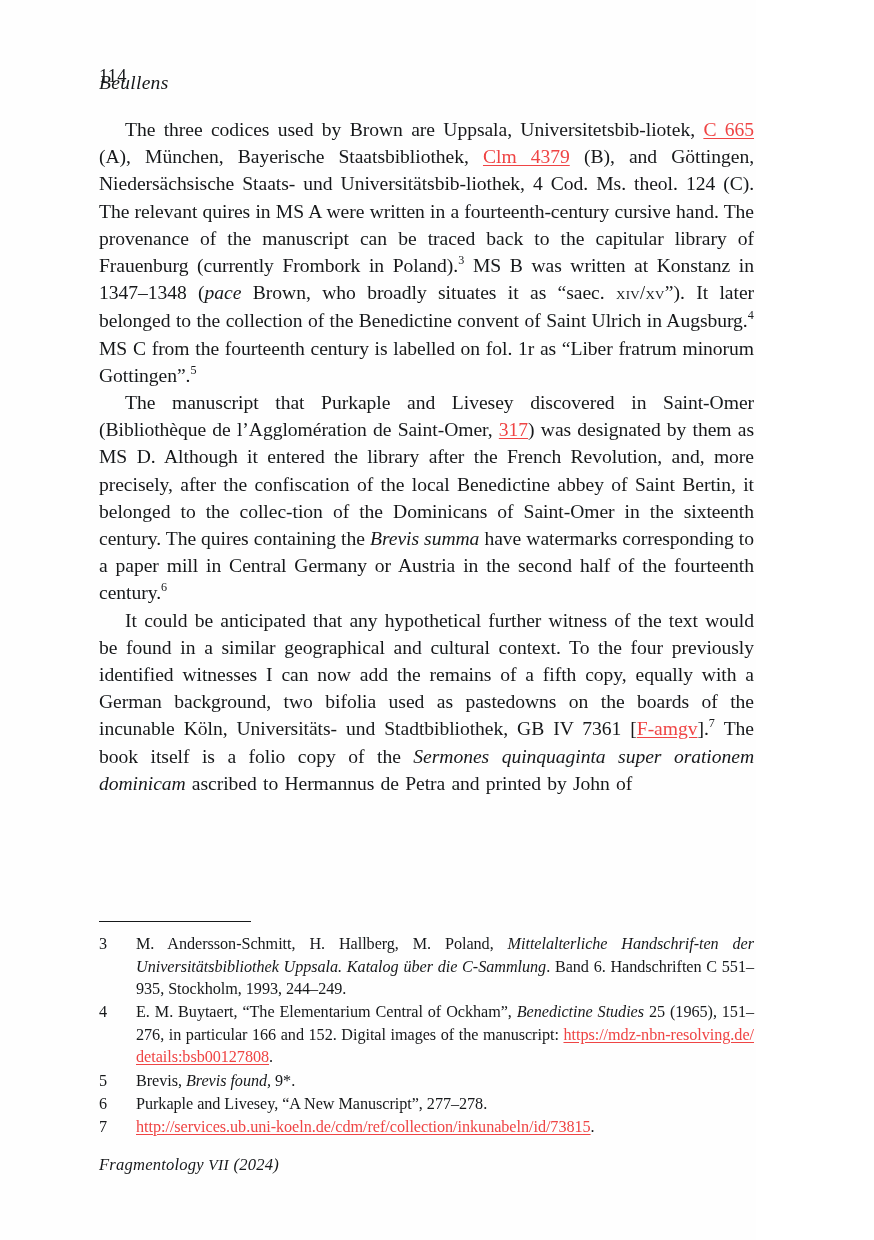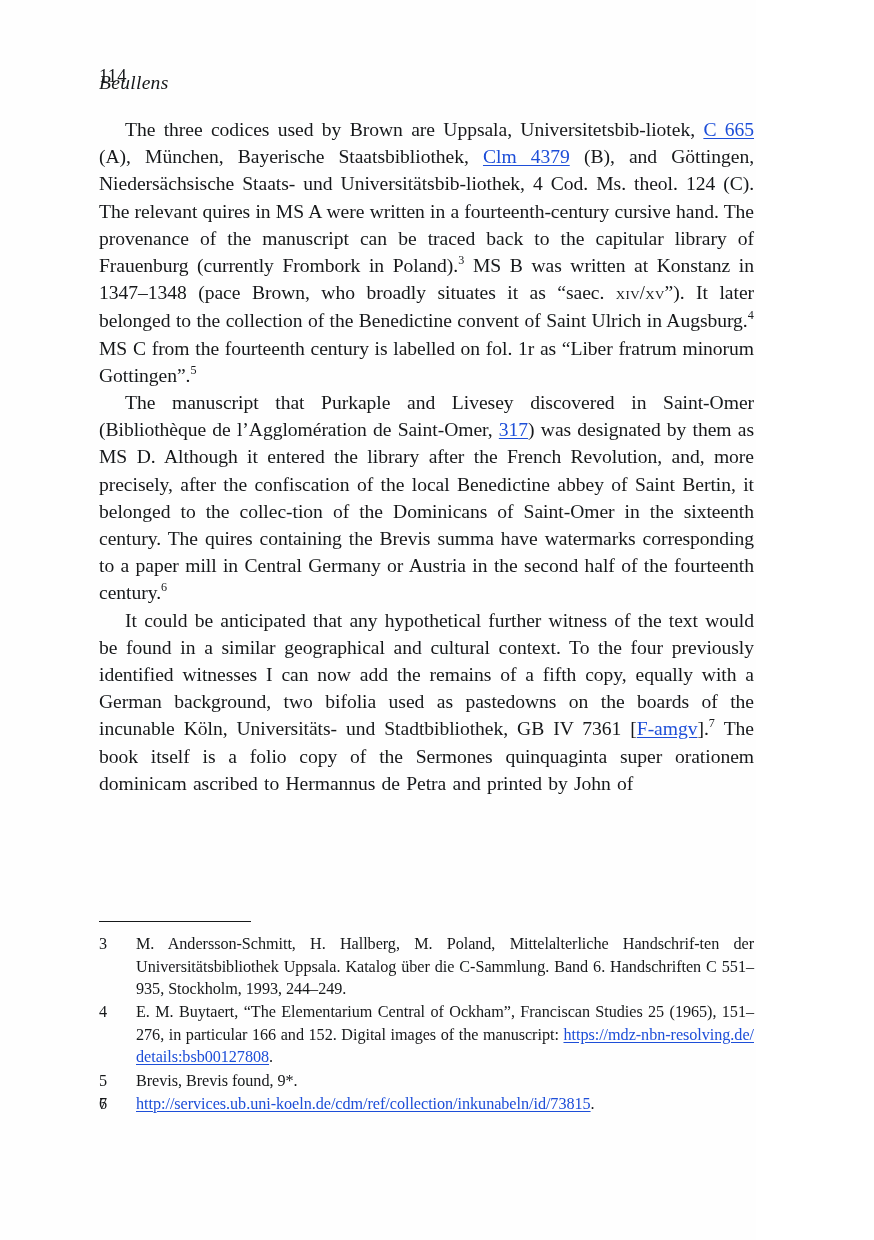--- a/index.html
+++ b/index.html
@@ -71,25 +71,25 @@
     margin-top: 0;
   }
   p.para.indent {
     text-indent: 26px;
   }
   p.loose {
     word-spacing: 1.4px;
   }
 
   a.lnk, .lnk {
-    color: #1d4ed8;
+    color: #ef4444;
     text-decoration: underline;
     text-underline-offset: 2px;
   }
-  .it { }
+  .it { font-style: italic; }
   .sc {
     font-variant: small-caps;
     font-size: 0.94em;
     letter-spacing: 0.3px;
     font-family: Liberation Serif, serif;
   }
   sup.fn {
     font-size: 0.62em;
     vertical-align: super;
     line-height: 0;
@@ -164,30 +164,32 @@
   </div>
 
   <div class="notes">
     <div class="note-rule"></div>
 
     <div class="note">
       <span class="note-num">3</span><span>M. Andersson-Schmitt, H. Hallberg, M. Poland, </span><span class="it">Mittelalterliche Handschrif-ten der Universitätsbibliothek Uppsala. Katalog über die C-Sammlung</span><span>. Band 6. Handschriften C 551–935, Stockholm, 1993, 244–249.</span>
     </div>
 
     <div class="note">
-      <span class="note-num">4</span><span>E. M. Buytaert, “The Elementarium Central of Ockham”, </span><span class="it">Franciscan Studies</span><span> 25 (1965), 151–276, in particular 166 and 152. Digital images of the manuscript: </span><a class="lnk" href="#">https://mdz-nbn-resolving.de/details:bsb00127808</a><span>.</span>
+      <span class="note-num">4</span><span>E. M. Buytaert, “The Elementarium Central of Ockham”, </span><span class="it">Benedictine Studies</span><span> 25 (1965), 151–276, in particular 166 and 152. Digital images of the manuscript: </span><a class="lnk" href="#">https://mdz-nbn-resolving.de/details:bsb00127808</a><span>.</span>
     </div>
 
     <div class="note">
       <span class="note-num">5</span><span>Brevis, </span><span class="it">Brevis found,</span><span> 9*.</span>
     </div>
 
     <div class="note">
-      <span class="note-num">6</span>
+      <span class="note-num">6</span><span>Purkaple and Livesey, “A New Manuscript”, 277–278.</span>
     </div>
 
     <div class="note">
       <span class="note-num">7</span><a class="lnk" href="#">http://services.ub.uni-koeln.de/cdm/ref/collection/inkunabeln/id/73815</a><span>.</span>
     </div>
   </div>
 
+  <div class="running-foot"><span>Fragmentology</span><span>&nbsp;</span><span class="sc">VII</span><span>&nbsp;</span><span>(2024)</span>
+  </div>
 
 </div>
 
 </body></html>

